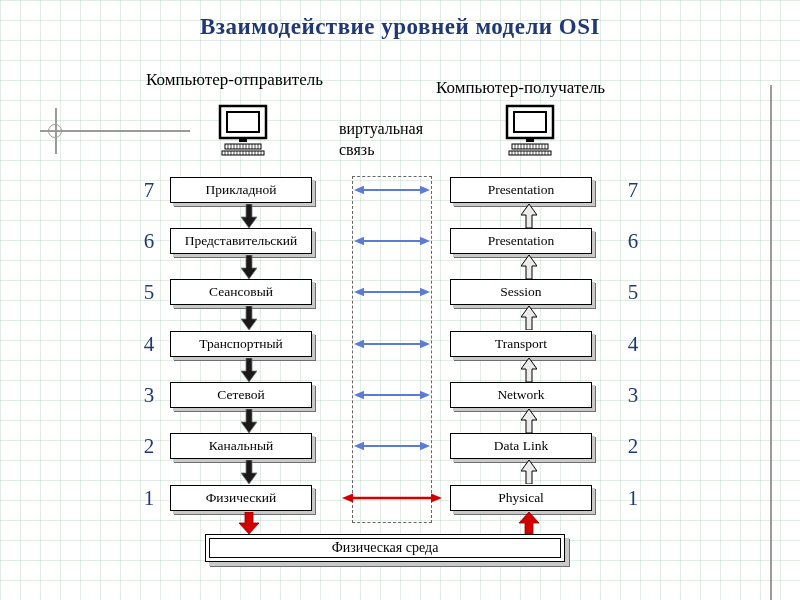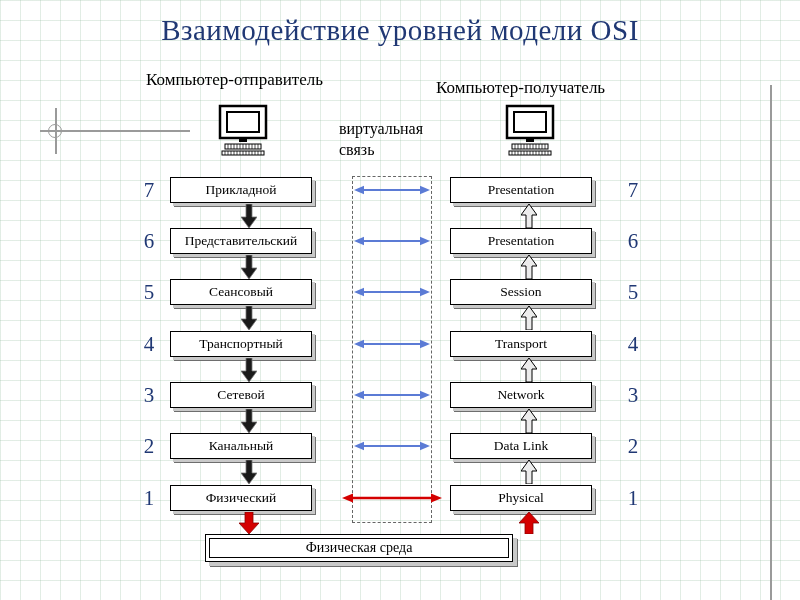--- a/index.html
+++ b/index.html
@@ -7,21 +7,21 @@
   body { font-family:"Liberation Serif", serif; background:#fff; }
   .slide {
     position:relative; width:800px; height:600px; background:#fff; overflow:hidden;
     background-image:
       linear-gradient(to right, rgba(150,190,160,0.28) 1px, transparent 1px),
       linear-gradient(to bottom, rgba(150,190,160,0.28) 1px, transparent 1px);
     background-size:20px 20px;
   }
   .title {
     position:absolute; top:14px; left:0; width:100%; text-align:center;
-    font-size:29px; font-weight:normal; color:#203874; letter-spacing:0.5px;
+    font-size:23px; font-weight:bold; color:#203874; letter-spacing:0.5px;
   }
   .col-label { position:absolute; font-size:17px; color:#000; white-space:nowrap; }
   .vlink-label { position:absolute; font-size:16px; color:#000; line-height:21px; }
   .box {
     position:absolute; width:142px; height:26px; background:#fff;
     border:1px solid #000; display:flex; align-items:center; justify-content:center;
     font-size:13.5px; color:#000; white-space:nowrap;
     box-shadow:3px 3px 0 #c9c9c9, 4px 4px 0 #6e6e6e;
   }
   .lbox { left:170px; }
@@ -31,21 +31,21 @@
     font-size:21px; color:#203874;
   }
   .lnum { left:136px; }
   .rnum { left:620px; }
   .dashed-rect {
     position:absolute; left:352px; top:176px; width:80px; height:347px;
     border:1px dashed #666; background:transparent;
   }
   .arrow { position:absolute; }
   .medium-box {
-    position:absolute; left:205px; top:534px; width:308px; height:28px;
+    position:absolute; left:205px; top:534px; width:360px; height:28px;
     background:#fff; border:1px solid #000; padding:3px;
     box-shadow:4px 4px 0 #c9c9c9, 5px 5px 0 #6e6e6e;
   }
   .medium-box .inner {
     width:100%; height:100%; border:1px solid #000;
     display:flex; align-items:center; justify-content:center; font-size:14px;
   }
   .deco { position:absolute; background:#9a9a9a; }
   .deco-circle {
     position:absolute; left:48px; top:124px; width:14px; height:14px;

